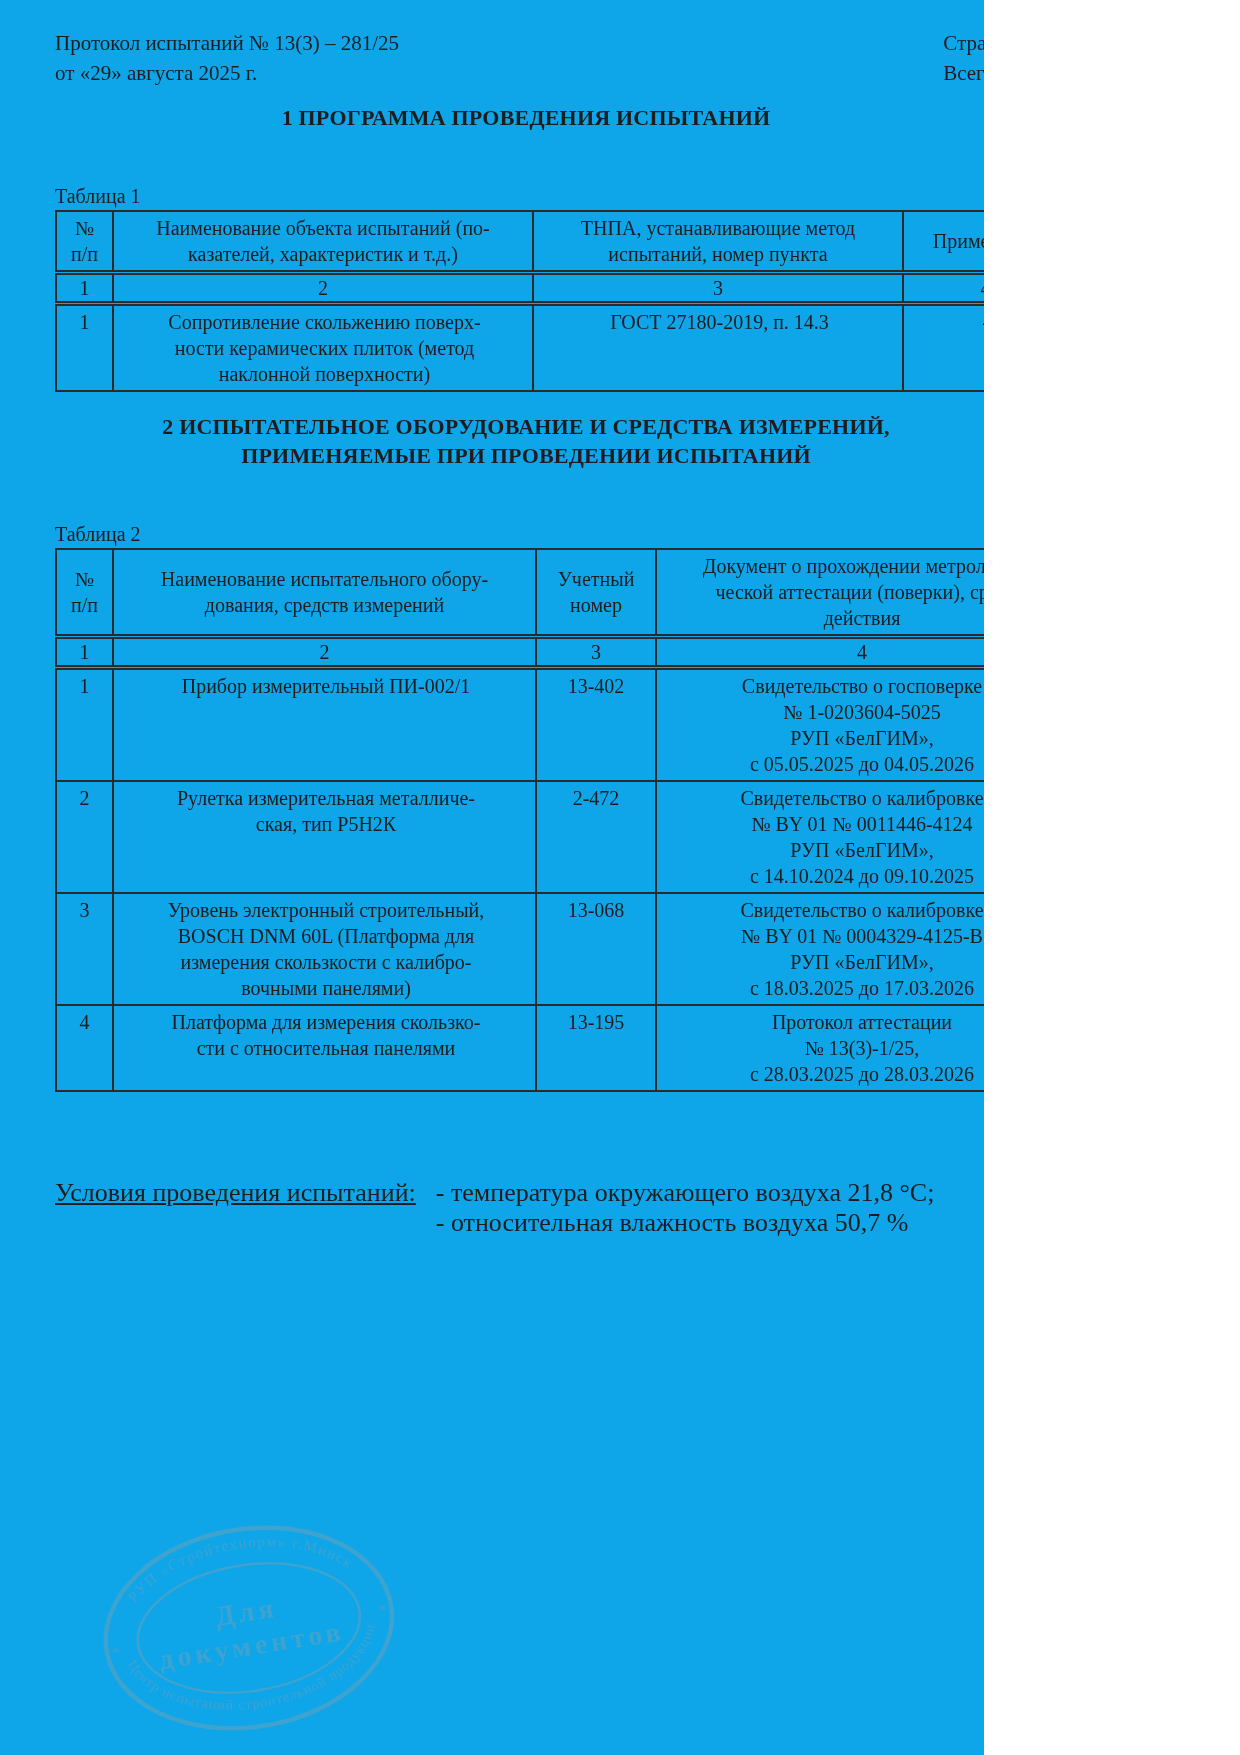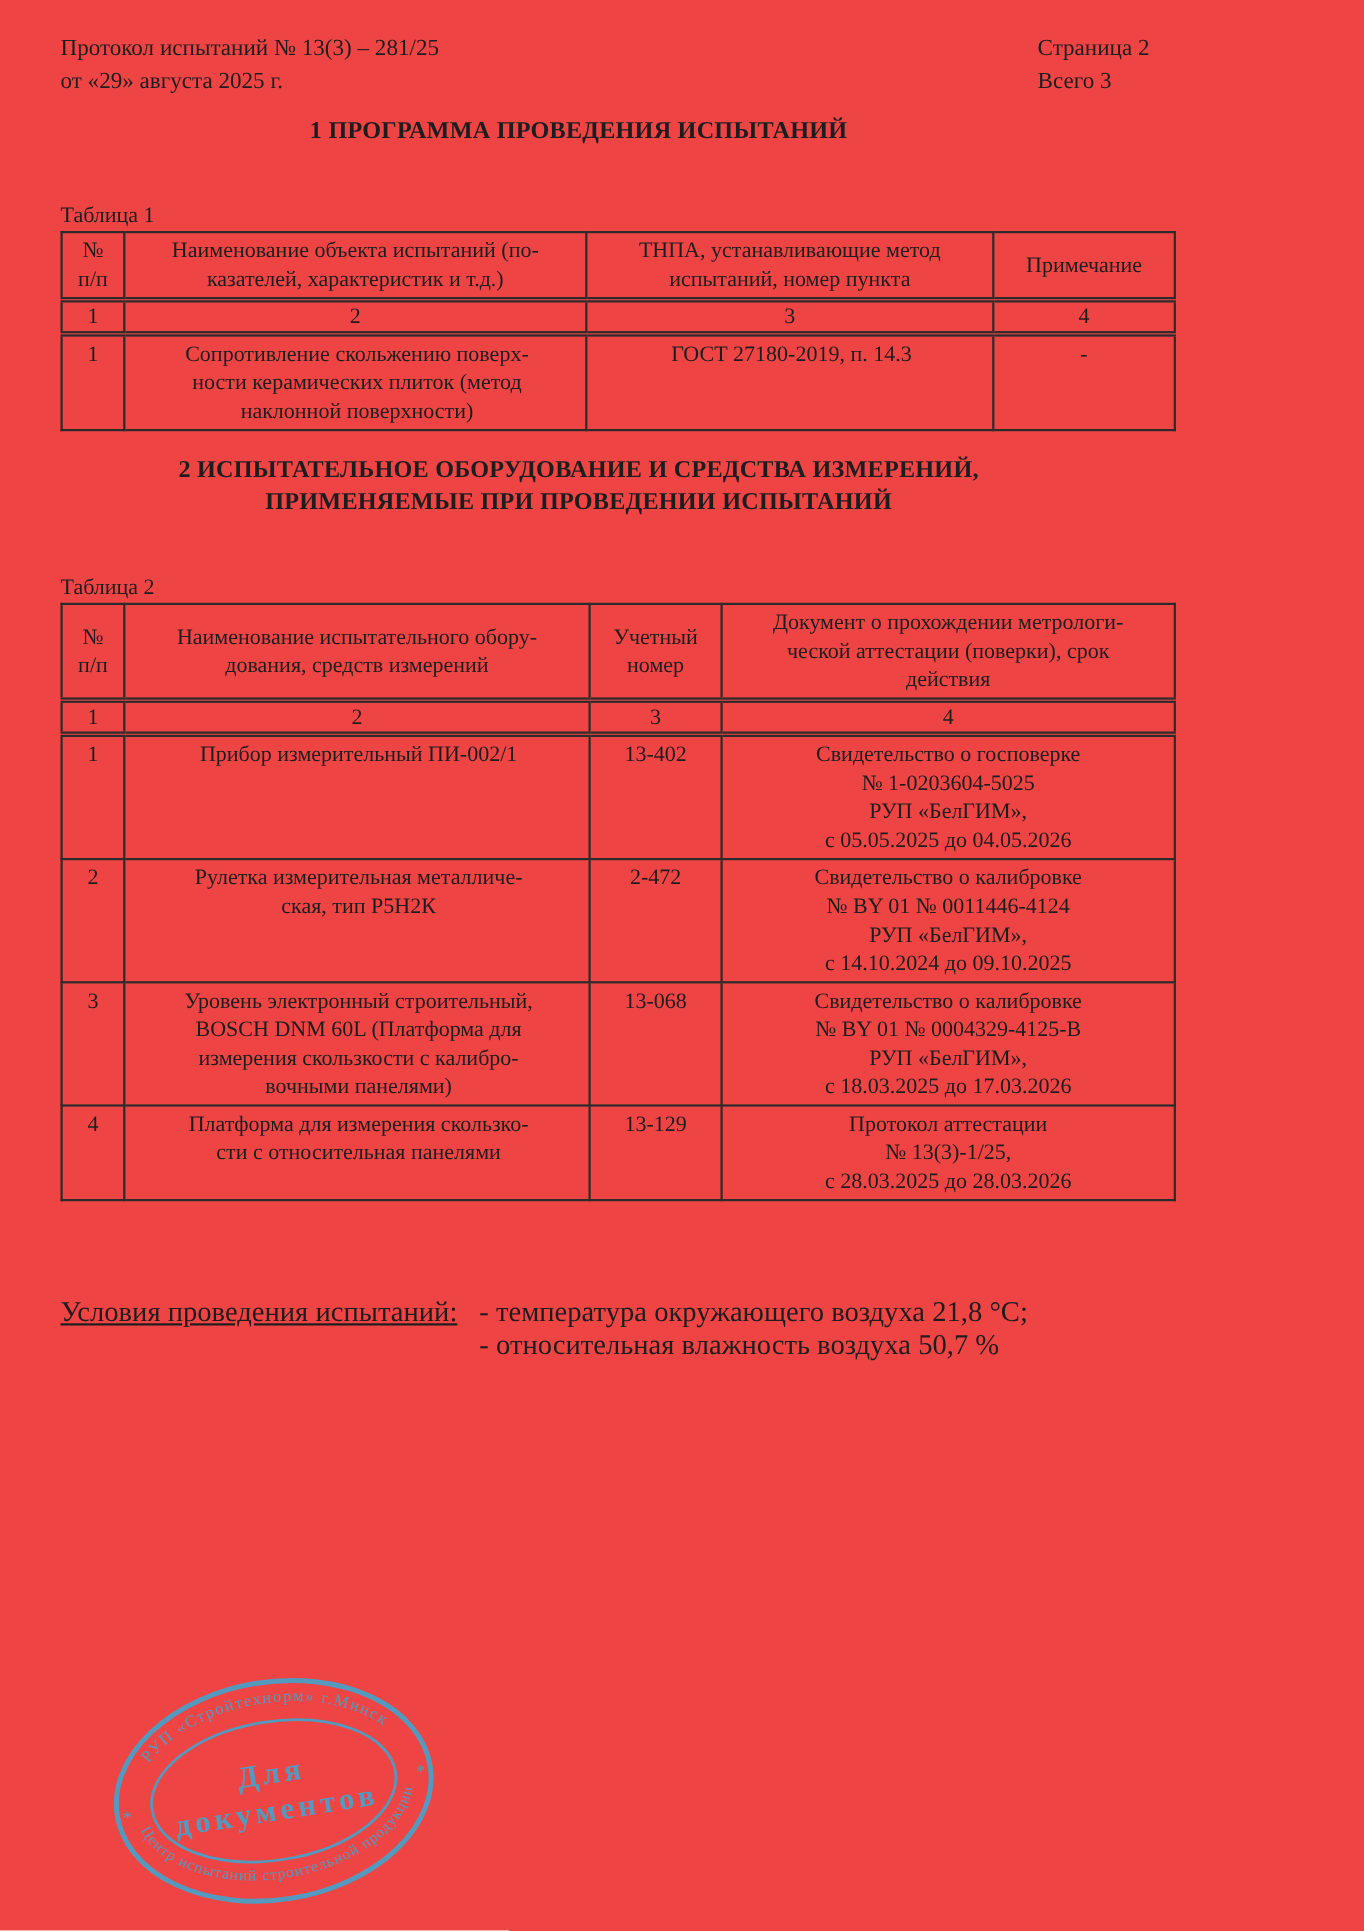--- a/index.html
+++ b/index.html
@@ -1,21 +1,21 @@
 <!DOCTYPE html>
 <html lang="ru" style="--stamp-color: #44a3cc;"><head>
 <meta charset="utf-8">
 <style>
   :root{ --ink:#1d1d1f; --line:#2b2b2b; --stamp-color:#44a3cc; }
   *{ box-sizing:border-box; margin:0; padding:0; }
   html,body{ background:#ffffff; }
   .page{
     position:relative;
-    width:1240px; height:1755px;
-    background:#ef4444;
+    width:984px; height:1755px;
+    background:#0ea5e9;
     font-family:"Liberation Serif","DejaVu Serif",serif;
     color:var(--ink);
     overflow:hidden;
   }
   .content{ position:absolute; left:55px; top:28px; width:1012px; }
 
   
   .doc-header{ display:flex; justify-content:space-between; font-size:21px; line-height:1.45; }
   .doc-header .right{ padding-right:22px; }
 
@@ -176,21 +176,21 @@
         <td class="c">13-068</td>
         <td class="c pre">Свидетельство о калибровке
 № BY 01 № 0004329-4125-В
 РУП «БелГИМ»,
 с 18.03.2025 до 17.03.2026</td>
       </tr>
       <tr>
         <td class="c">4</td>
         <td class="l pre">Платформа для измерения скользко-
 сти с относительная панелями</td>
-        <td class="c">13-129</td>
+        <td class="c">13-195</td>
         <td class="c pre">Протокол аттестации
 № 13(3)-1/25,
 с 28.03.2025 до 28.03.2026</td>
       </tr>
     </tbody>
       </table>
 
     <div class="conditions">
       <span class="lbl">Условия проведения испытаний:</span>
       <span class="vals">- температура окружающего воздуха 21,8 °С;

